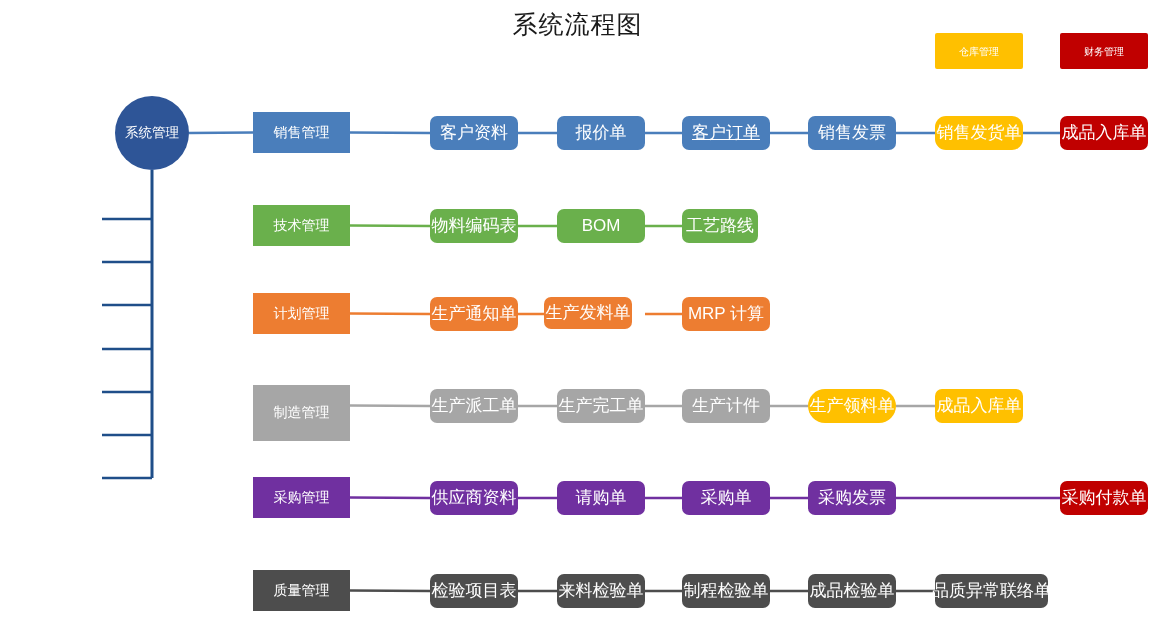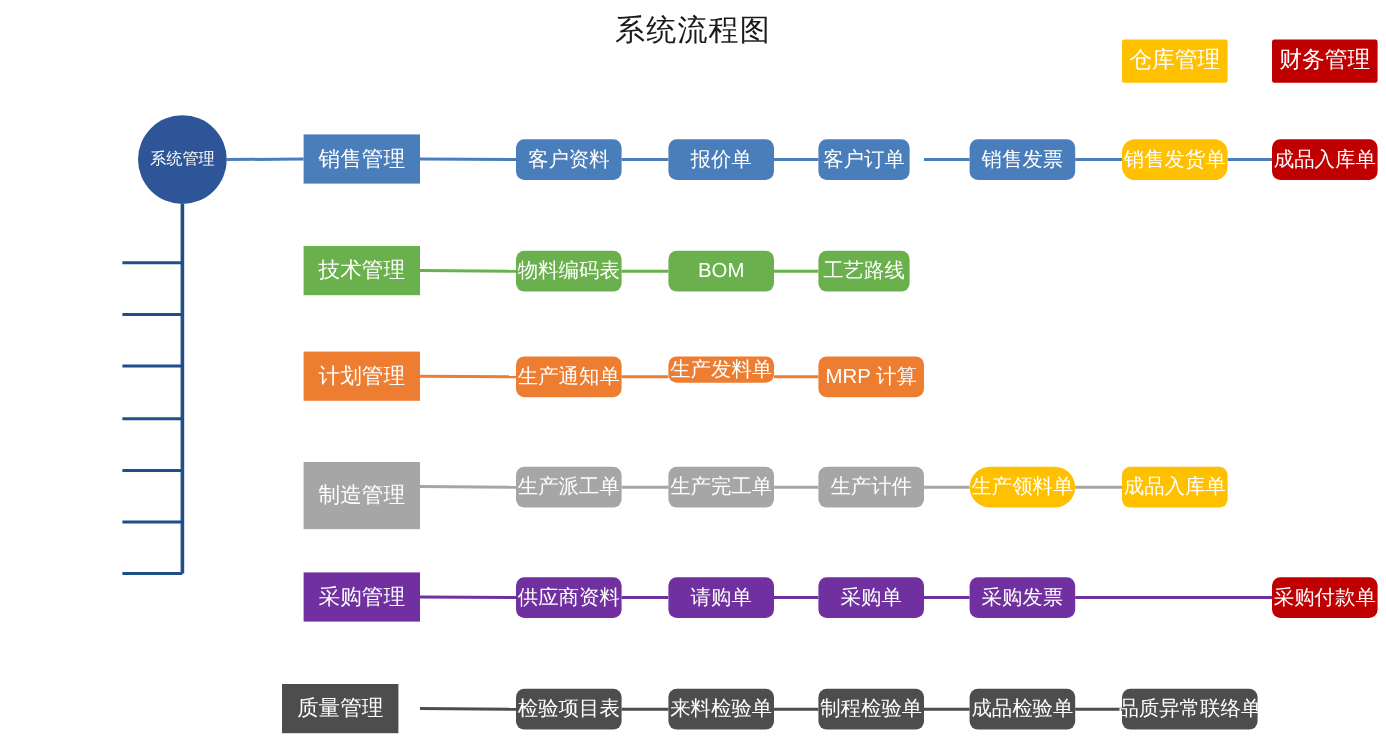--- a/index.html
+++ b/index.html
@@ -15,24 +15,24 @@
     position:absolute;left:0;top:8px;width:1155px;text-align:center;
     font-family:"Liberation Serif","DejaVu Serif",serif;
     font-size:25px;color:#1a1a1a;letter-spacing:1px;
   }
 
   .node{
     position:absolute;display:flex;align-items:center;justify-content:center;
     color:#ffffff;box-sizing:border-box;text-align:center;line-height:1.1;
     font-size:17px;white-space:nowrap;
   }
-  .node.cat{border-radius:0;font-size:18px;}
+  .node.cat{border-radius:0;font-size:14px;}
   .node.leaf{border-radius:7px;}
   .node.side{border-radius:7px;font-size:13px;}
-  .node.legend{border-radius:2px;font-size:19px;}
+  .node.legend{border-radius:2px;font-size:10px;}
 
   .circle{
     position:absolute;border-radius:50%;
     display:flex;align-items:center;justify-content:center;
     color:#fff;font-size:13.5px;background:#2e5597;
   }
 </style>
 </head>
 <body>
 
@@ -82,43 +82,43 @@
     <div class="node side" style="left: 8px; top: 203px; width: 94px; height: 32px;">账套</div>
     <div class="node side" style="left: 8px; top: 246px; width: 94px; height: 32px;">用户权限</div>
     <div class="node side" style="left: 8px; top: 289px; width: 94px; height: 32px;">消息订阅</div>
     <div class="node side" style="left: 8px; top: 333px; width: 94px; height: 32px;">在线用户</div>
     <div class="node side" style="left: 8px; top: 376px; width: 94px; height: 32px;">工作流</div>
     <div class="node side" style="left: 8px; top: 419px; width: 94px; height: 32px;">配置文件</div>
     <div class="node side" style="left: 8px; top: 462px; width: 94px; height: 32px;">注册信息</div>
     <div class="node cat" style="left: 253px; top: 112px; width: 97px; height: 41px; background: rgb(74, 126, 187);">销售管理</div>
     <div class="node leaf" style="left: 430px; top: 116px; width: 88px; height: 34px; background: rgb(74, 126, 187);">客户资料</div>
     <div class="node leaf" style="left: 557px; top: 116px; width: 88px; height: 34px; background: rgb(74, 126, 187);">报价单</div>
-    <div class="node leaf" style="left: 682px; top: 116px; width: 76px; height: 34px; background: rgb(74, 126, 187);">客户订单</div>
+    <div class="node leaf" style="left: 682px; top: 116px; width: 88px; height: 34px; background: rgb(74, 126, 187); text-decoration: underline;">客户订单</div>
     <div class="node leaf" style="left: 808px; top: 116px; width: 88px; height: 34px; background: rgb(74, 126, 187);">销售发票</div>
     <div class="node leaf" style="left: 935px; top: 116px; width: 88px; height: 34px; background: rgb(255, 192, 0); border-radius: 11px;">销售发货单</div>
     <div class="node leaf" style="left: 1060px; top: 116px; width: 88px; height: 34px; background: rgb(192, 0, 0);">成品入库单</div>
     <div class="node cat" style="left: 253px; top: 205px; width: 97px; height: 41px; background: rgb(106, 176, 76);">技术管理</div>
     <div class="node leaf" style="left: 430px; top: 209px; width: 88px; height: 34px; background: rgb(106, 176, 76);">物料编码表</div>
     <div class="node leaf" style="left: 557px; top: 209px; width: 88px; height: 34px; background: rgb(106, 176, 76);">BOM</div>
     <div class="node leaf" style="left: 682px; top: 209px; width: 76px; height: 34px; background: rgb(106, 176, 76);">工艺路线</div>
     <div class="node cat" style="left: 253px; top: 293px; width: 97px; height: 41px; background: rgb(237, 125, 49);">计划管理</div>
     <div class="node leaf" style="left: 430px; top: 297px; width: 88px; height: 34px; background: rgb(237, 125, 49);">生产通知单</div>
-    <div class="node leaf" style="left: 557px; top: 297px; width: 88px; height: 22px; background: rgb(237, 125, 49);">生产发料单</div>
+    <div class="node leaf" style="left: 544px; top: 297px; width: 88px; height: 32px; background: rgb(237, 125, 49);">生产发料单</div>
     <div class="node leaf" style="left: 682px; top: 297px; width: 88px; height: 34px; background: rgb(237, 125, 49);">MRP 计算</div>
     <div class="node cat" style="left: 253px; top: 385px; width: 97px; height: 56px; background: rgb(166, 166, 166);">制造管理</div>
     <div class="node leaf" style="left: 430px; top: 389px; width: 88px; height: 34px; background: rgb(166, 166, 166);">生产派工单</div>
     <div class="node leaf" style="left: 557px; top: 389px; width: 88px; height: 34px; background: rgb(166, 166, 166);">生产完工单</div>
     <div class="node leaf" style="left: 682px; top: 389px; width: 88px; height: 34px; background: rgb(166, 166, 166);">生产计件</div>
     <div class="node leaf" style="left: 808px; top: 389px; width: 88px; height: 34px; background: rgb(255, 192, 0); border-radius: 17px;">生产领料单</div>
     <div class="node leaf" style="left: 935px; top: 389px; width: 88px; height: 34px; background: rgb(255, 192, 0);">成品入库单</div>
     <div class="node cat" style="left: 253px; top: 477px; width: 97px; height: 41px; background: rgb(112, 48, 160);">采购管理</div>
     <div class="node leaf" style="left: 430px; top: 481px; width: 88px; height: 34px; background: rgb(112, 48, 160);">供应商资料</div>
     <div class="node leaf" style="left: 557px; top: 481px; width: 88px; height: 34px; background: rgb(112, 48, 160);">请购单</div>
     <div class="node leaf" style="left: 682px; top: 481px; width: 88px; height: 34px; background: rgb(112, 48, 160);">采购单</div>
     <div class="node leaf" style="left: 808px; top: 481px; width: 88px; height: 34px; background: rgb(112, 48, 160);">采购发票</div>
     <div class="node leaf" style="left: 1060px; top: 481px; width: 88px; height: 34px; background: rgb(192, 0, 0);">采购付款单</div>
-    <div class="node cat" style="left: 235px; top: 570px; width: 97px; height: 41px; background: rgb(77, 77, 77);">质量管理</div>
+    <div class="node cat" style="left: 253px; top: 570px; width: 97px; height: 41px; background: rgb(77, 77, 77);">质量管理</div>
     <div class="node leaf" style="left: 430px; top: 574px; width: 88px; height: 34px; background: rgb(77, 77, 77);">检验项目表</div>
     <div class="node leaf" style="left: 557px; top: 574px; width: 88px; height: 34px; background: rgb(77, 77, 77);">来料检验单</div>
     <div class="node leaf" style="left: 682px; top: 574px; width: 88px; height: 34px; background: rgb(77, 77, 77);">制程检验单</div>
     <div class="node leaf" style="left: 808px; top: 574px; width: 88px; height: 34px; background: rgb(77, 77, 77);">成品检验单</div>
     <div class="node leaf" style="left: 935px; top: 574px; width: 113px; height: 34px; background: rgb(77, 77, 77);">品质异常联络单</div>
   </div>
 
 </body></html>

